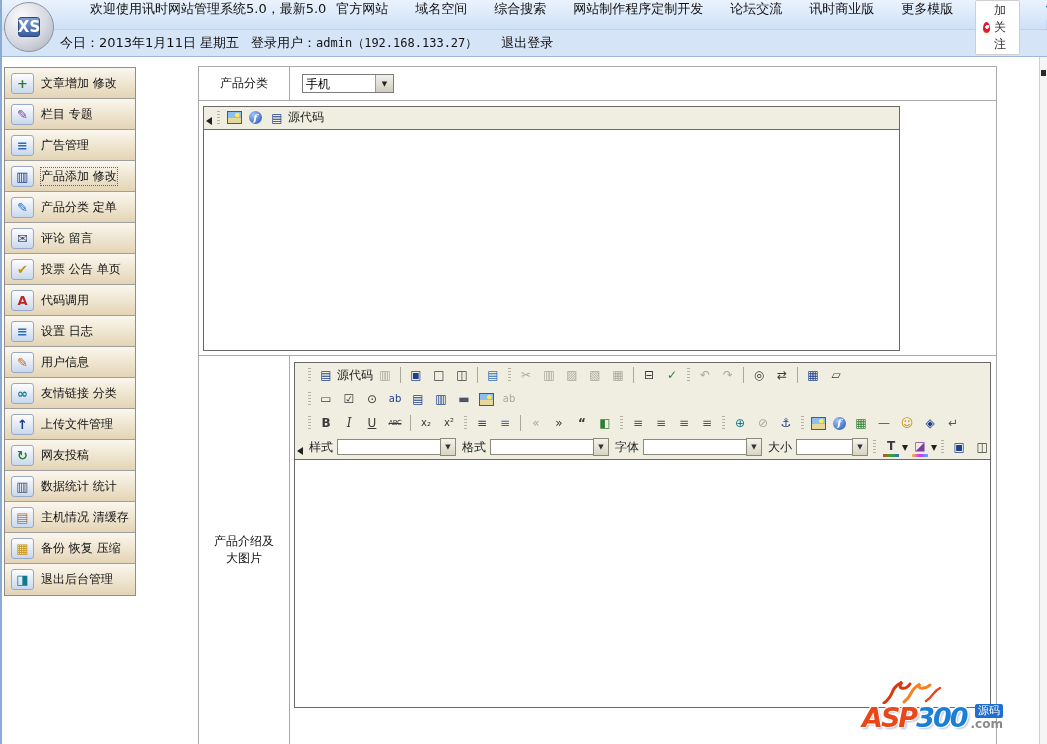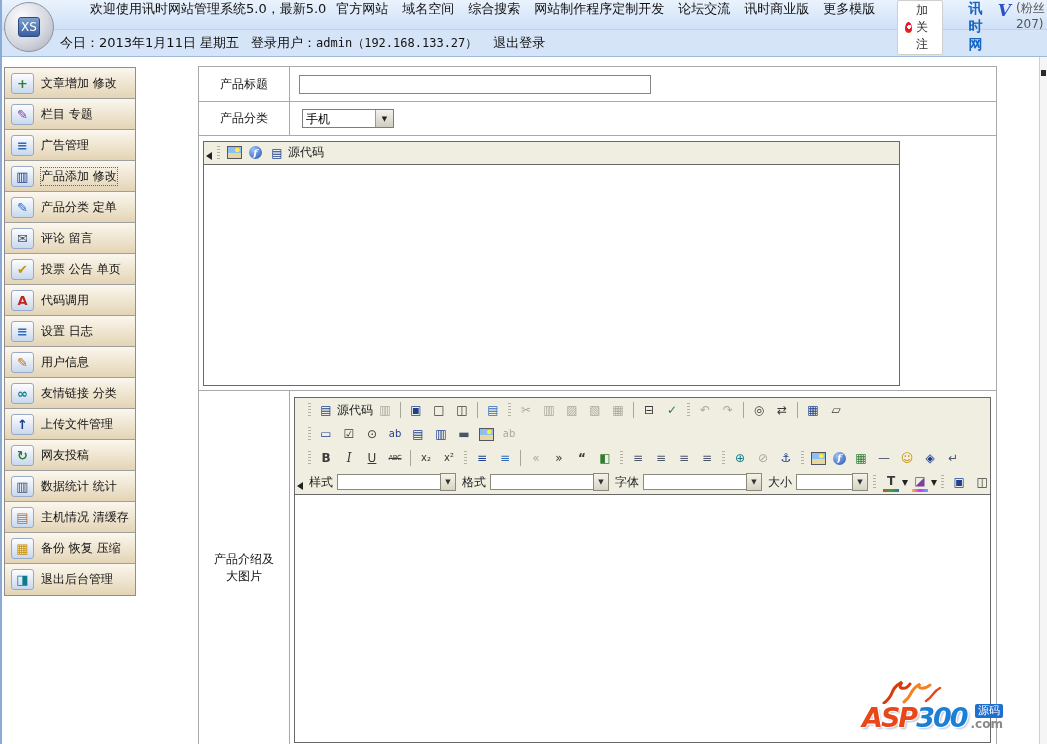--- a/index.html
+++ b/index.html
@@ -6,39 +6,39 @@
   body{
     width:1047px;height:744px;overflow:hidden;position:relative;
     background:#ffffff;font-family:"DejaVu Sans","Liberation Sans",sans-serif;
     border-left:2px solid #8aabd6;box-sizing:border-box;
   }
   
   .header{position:absolute;left:0;top:0;width:100%;height:57px;border-bottom:1px solid #9fb9da;box-sizing:border-box}
   .hrow1{height:29px;background:linear-gradient(#eaf3fd,#cfe0f7);display:flex;align-items:flex-start;padding-left:88px;box-sizing:border-box}
   .hrow2{height:27px;background:#d6e4f8;border-top:1px solid #bcd2ec;display:flex;align-items:center;padding-left:58px;box-sizing:border-box}
   .welcome{font-size:13px;color:#111;margin-right:10px;white-space:nowrap}
-  .navlinks{display:inline-flex;gap:14px}
+  .navlinks{display:inline-flex;gap:27px}
   .navlink{font-size:13px;color:#111;cursor:pointer;white-space:nowrap}
   .follow{display:inline-flex;align-items:center;gap:4px;background:#fff;border:1px solid #cfcfcf;border-radius:2px;
     padding:1px 7px;margin-left:22px;cursor:pointer}
   .weibo-ic{width:13px;height:11px;border-radius:50% 50% 50% 50%/60% 60% 40% 40%;
     background:radial-gradient(circle at 60% 45%,#fff 0 2px,#e6162d 2px 60%,#ff8a00 100%)}
   .follow-txt{font-size:12px;color:#333}
   .xsname{font-size:14px;font-weight:bold;color:#1565c0;margin-left:26px}
   .vlogo{font-size:17px;font-weight:bold;font-style:italic;color:#2c52c8;font-family:"DejaVu Serif","Liberation Serif",serif;margin-left:6px}
   .fans{font-size:12px;color:#555;margin-left:5px}
   .hdate{font-size:13px;color:#111}
   .hlogin{font-size:13px;color:#111;margin-left:12px}
   .hlogin .uval{font-family:"DejaVu Sans Mono","Liberation Mono",monospace;font-size:12px}
-  .logout{font-size:13px;color:#111;margin-left:16px;cursor:pointer}
+  .logout{font-size:13px;color:#111;margin-left:24px;cursor:pointer}
   .logo-circle{position:absolute;left:2px;top:2px;width:50px;height:50px;border-radius:50%;
     background:radial-gradient(circle at 35% 30%,#fbfbfd,#d6d8e0 55%,#a8acb8);
     border:1px solid #8f93a0;box-sizing:border-box;display:flex;align-items:center;justify-content:center}
   .logo-sq{width:20px;height:18px;background:linear-gradient(#7c9fd0,#3a5e9e);border:1px solid #2c4a80;border-radius:3px;
-    color:#fff;font-size:12px;font-weight:normal;display:flex;align-items:center;justify-content:center}
+    color:#fff;font-size:15px;font-weight:bold;display:flex;align-items:center;justify-content:center}
   
   .sidebar{position:absolute;left:2px;top:67px;width:132px;border:1px solid #8f8f8f;box-sizing:border-box;background:#fff}
   .side-item{height:31px;display:flex;align-items:center;gap:7px;padding-left:6px;box-sizing:border-box;
     background:linear-gradient(#fbf7ee,#e3d4b5);border-bottom:1px solid #9f9f9f;cursor:pointer}
   .side-item:last-child{border-bottom:none}
   .sic{width:23px;height:21px;border-radius:3px;border:1px solid #98a8c8;box-sizing:border-box;
     background:linear-gradient(#fdfdff,#c8d8ee);display:flex;align-items:center;justify-content:center;flex:0 0 auto}
   .sgl{font-size:13px;font-weight:bold;line-height:1}
   .slabel{font-size:12px;color:#141414;white-space:nowrap}
   .slabel.active{outline:1px dotted #666}
@@ -258,26 +258,20 @@
     <div class="side-item">
       <span class="sic">
         <span class="sgl c-teal">◨</span>
       </span>
       <span class="slabel">退出后台管理</span>
     </div>
   </div>
 
 <div class="ftable">
 
-  <div class="frow r1">
-    <div class="flabel">产品标题</div>
-    <div class="fcontent">
-      <input class="txt" type="text" value="" style="">
-    </div>
-  </div>
 
   <div class="frow r2">
     <div class="flabel">产品分类</div>
     <div class="fcontent">
       <span class="wsel">
         <span class="wval">手机</span>
         <span class="warrow">▼</span>
       </span>
     </div>
   </div>

